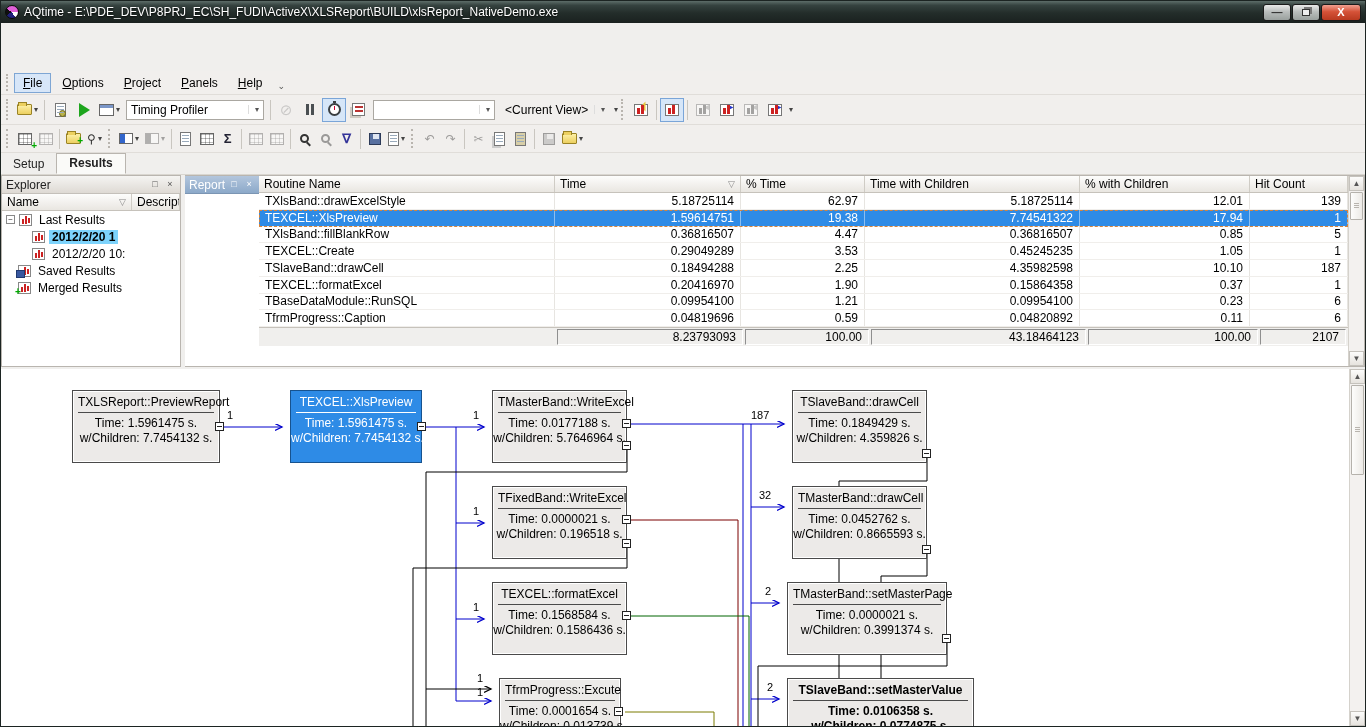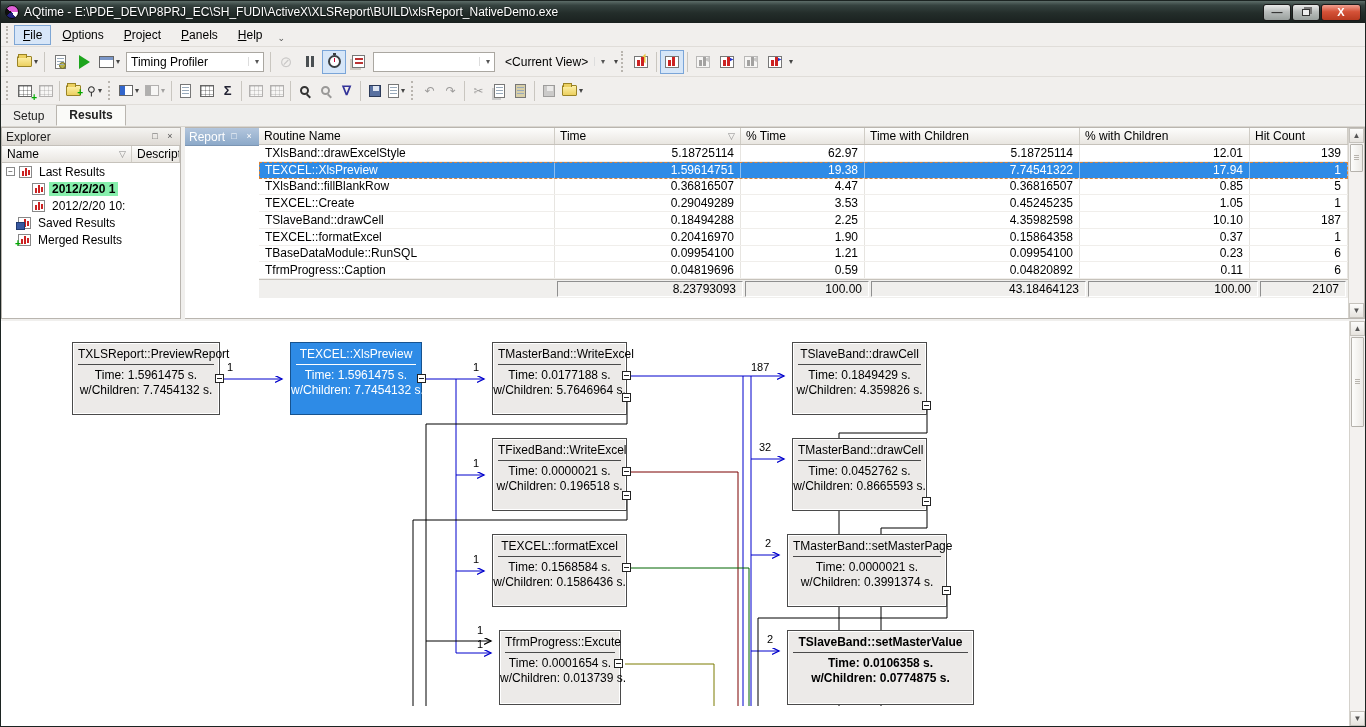--- a/index.html
+++ b/index.html
@@ -14,21 +14,21 @@
     background:conic-gradient(#e060d8 0 90deg,#ffffff 90deg 150deg,#20207a 150deg 240deg,#101010 240deg 300deg,#e060d8 300deg 360deg);
     border:1px solid #0a0a0a; }
   .title-text { flex:1; font-size:12px; text-shadow:0 1px 2px #000; white-space:nowrap; overflow:hidden; }
   .winbtns { display:flex; gap:1px; }
   .wbtn { width:28px; height:17px; border:1px solid #1a1a1a; border-radius:3px; display:flex; align-items:center; justify-content:center;
     background:linear-gradient(180deg,#e9e9e9,#b9bdbc 45%,#9aa09e); color:#333; font-size:11px; font-weight:bold; line-height:1; }
   .wbtn.close { width:40px; background:linear-gradient(180deg,#f0a090,#d55238 45%,#b93a20); color:#fff; }
   .wbtn .restore-glyph { width:8px; height:7px; border:1px solid #333; background:#eee; box-shadow:2px -2px 0 -0px #777; }
 
   
-  .menubar { height:24px; flex:0 0 24px; display:flex; align-items:center; background:#f1efed; border-bottom:1px solid #e0ddd9; padding-left:2px; }
+  .menubar { height:24px; flex:0 0 24px; display:flex; align-items:center; background:#f1efed; border-bottom:1px solid #e0ddd9; padding-left:2px;margin-top:48px; }
   .grip { width:5px; height:70%; margin:0 3px; border-left:2px dotted #b9b5af; }
   .menu-item { display:inline-block; padding:3px 9px; margin-right:2px; }
   .menu-item::first-letter { text-decoration:underline; }
   .menu-item.hl { background:#d7e6f8; border:1px solid #7ea6d4; padding:2px 8px; }
   .of-chevron { color:#555; font-size:9px; margin-left:4px; align-self:flex-end; padding-bottom:3px; }
 
   
   .toolbar { display:flex; align-items:center; background:#f1efed; border-bottom:1px solid #e0ddd9; padding:0 2px; }
   .tb1 { height:30px; flex:0 0 30px; }
   .tb2 { height:28px; flex:0 0 28px; }
@@ -101,21 +101,21 @@
 
   
   .tree { flex:1; overflow:hidden; }
   .trow { height:17px; display:flex; align-items:center; white-space:nowrap; }
   .expander { width:9px; height:9px; border:1px solid #888; background:#fff; font-size:8px; line-height:7px; text-align:center; color:#333; margin:0 4px 0 4px; }
   .ticon { width:13px; height:12px; background:#fff; border:1px solid #888; position:relative; margin-right:4px; flex:0 0 13px; }
   .ticon::after { content:""; position:absolute; left:2px; bottom:1px; width:2px; height:5px; background:#c22; box-shadow:3px 0 0 #c22, 3px -3px 0 #c22, 6px -1px 0 #c22; }
   .ticon.disk::before { content:""; position:absolute; left:-3px; bottom:-2px; width:7px; height:6px; background:#3858a0; border:1px solid #203a70; z-index:2; }
   .ticon.merge::before { content:"+"; position:absolute; left:-4px; bottom:-4px; color:#0a0; font-weight:bold; font-size:10px; z-index:2; }
   .tlabel { padding:0 3px; }
-  .trow.sel .tlabel { background:#86efac; font-weight:bold; }
+  .trow.sel .tlabel { background:#7dd3fc; font-weight:bold; }
   .ind1 { margin-left:16px; }
   .ind2 { margin-left:30px; }
 
   
   .rtable { flex:1; display:flex; flex-direction:column; }
   .rbody { display:flex; flex:1; }
   .rcols { flex:1; display:flex; flex-direction:column; }
   .rrow { height:16.75px; flex:0 0 16.75px; display:flex; border-bottom:1px solid #f0eeeb;justify-content:space-between; }
   .rcell { padding:0 6px; display:flex; align-items:center; border-right:1px solid #e7e5e1; white-space:nowrap; overflow:hidden; }
   .num { justify-content:flex-end; }

